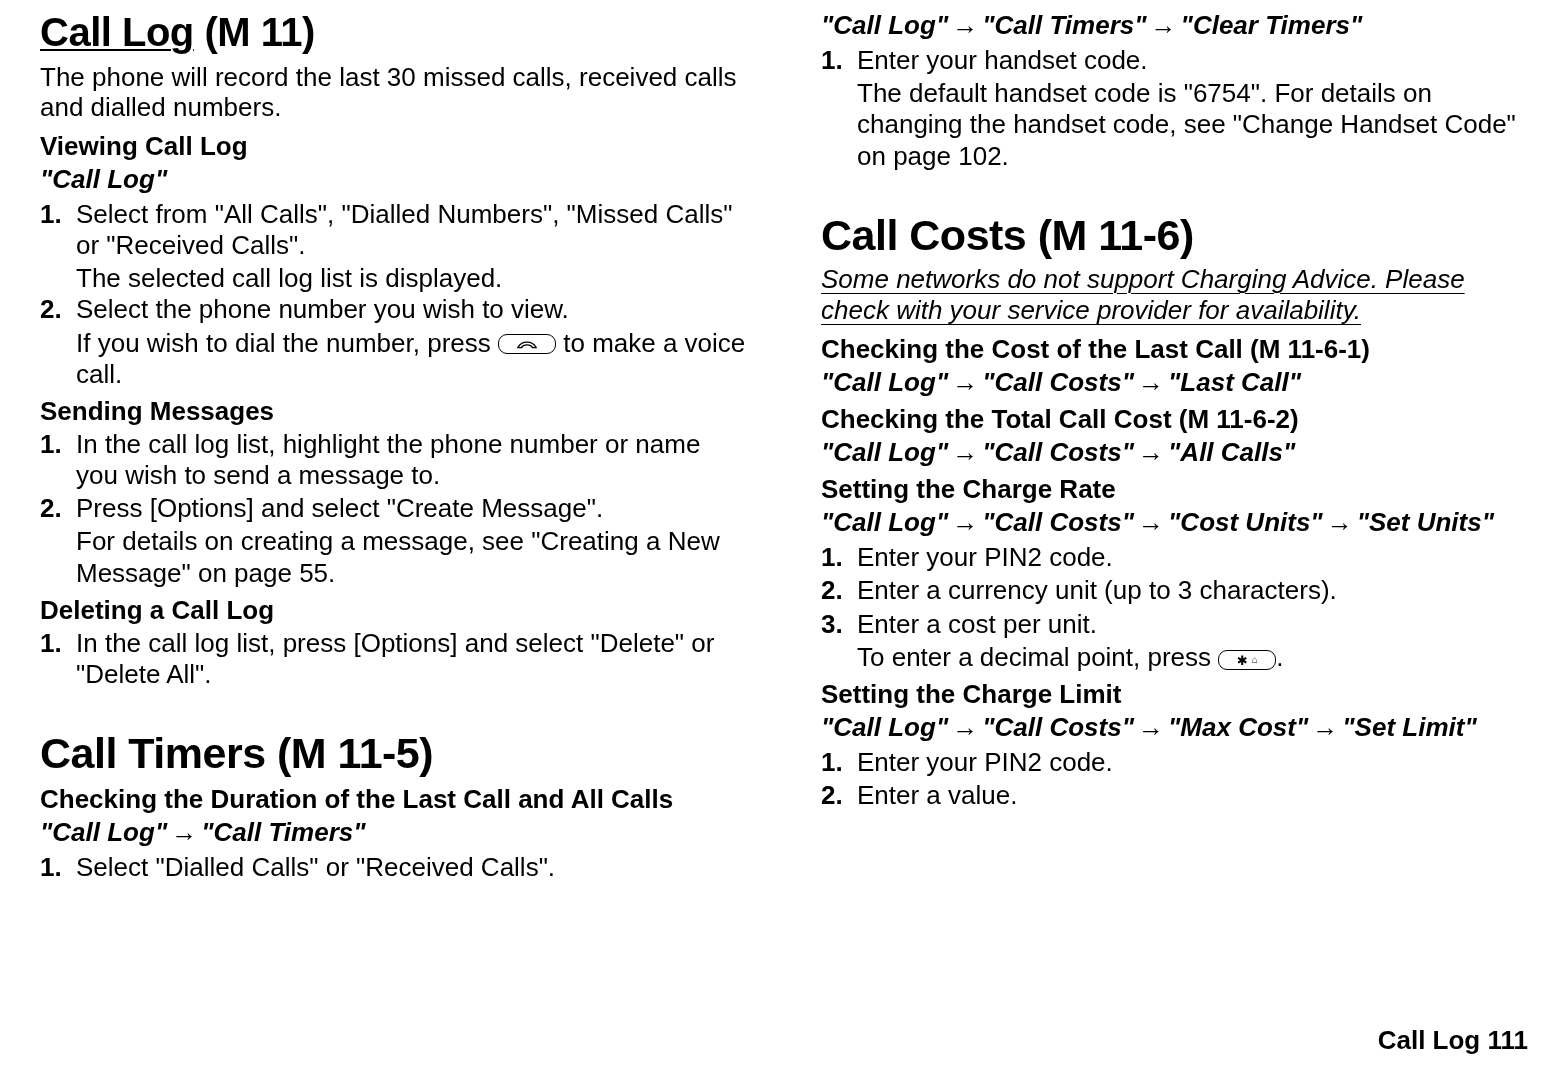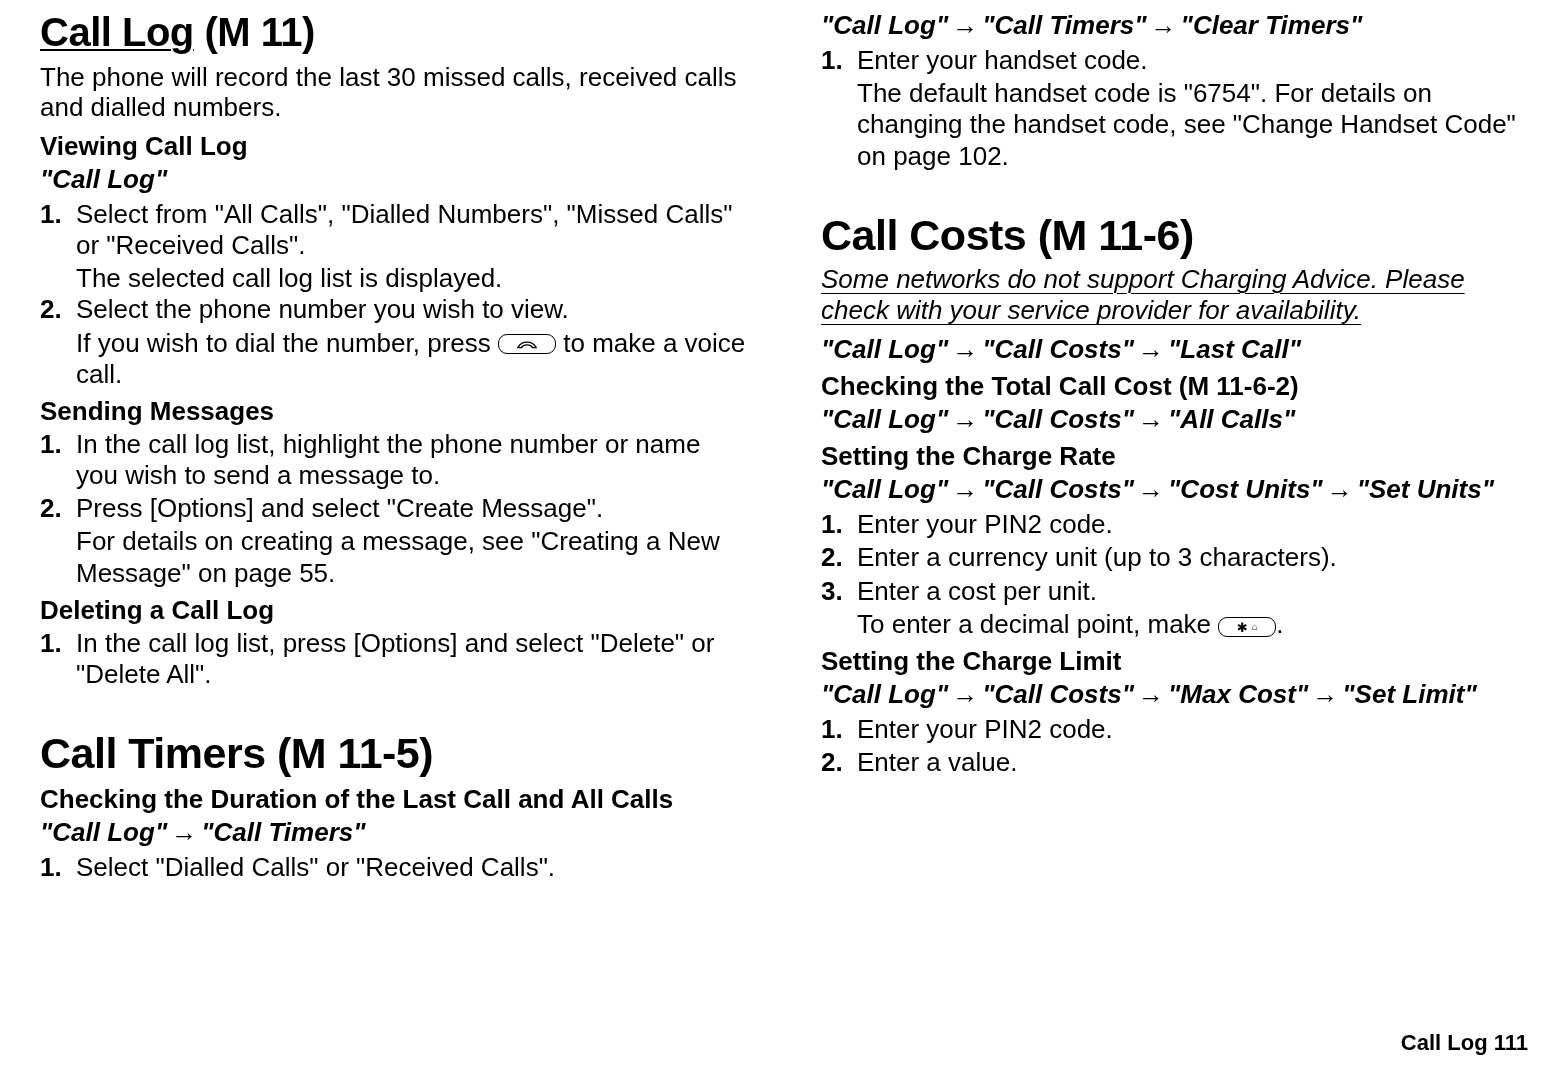--- a/index.html
+++ b/index.html
@@ -131,21 +131,21 @@
       width: 0;
       height: 0;
       border-top: 5px solid transparent;
       border-bottom: 5px solid transparent;
       border-left: 7px solid #000;
     }
     .footer {
       position: absolute;
       bottom: 20px;
       right: 40px;
-      font-size: 22px;
+      font-size: 26px;
       font-weight: bold;
     }
     .menu-code {
       font-weight: bold;
     }
     svg.call-icon {
       width: 22px;
       height: 14px;
       vertical-align: 0;
     }
@@ -219,20 +219,23 @@
       <div class="step-num">1.</div>
       <div class="step-body">Enter your handset code.</div>
     </div>
     <div class="step-sub">The default handset code is "6754". For details on changing the handset code, see "Change Handset Code" on page 102.</div>
 
     <div class="h2">
       <span>Call Costs </span><span class="menu-code">(M 11-6)</span>
     </div>
     <div class="italic-note">Some networks do not support Charging Advice. Please check with your service provider for availability.</div>
 
+    <div class="section-heading">
+      <span>Checking the Cost of the Last Call </span><span class="menu-code">(M 11-6-1)</span>
+    </div>
     <div class="nav-path">
       <span>"Call Log"</span><span class="arrow">→</span><span>"Call Costs"</span><span class="arrow">→</span><span>"Last Call"</span>
     </div>
 
     <div class="section-heading">
       <span>Checking the Total Call Cost </span><span class="menu-code">(M 11-6-2)</span>
     </div>
     <div class="nav-path">
       <span>"Call Log"</span><span class="arrow">→</span><span>"Call Costs"</span><span class="arrow">→</span><span>"All Calls"</span>
     </div>
@@ -247,21 +250,21 @@
     </div>
     <div class="step">
       <div class="step-num">2.</div>
       <div class="step-body">Enter a currency unit (up to 3 characters).</div>
     </div>
     <div class="step">
       <div class="step-num">3.</div>
       <div class="step-body">Enter a cost per unit.</div>
     </div>
     <div class="step-sub">
-      <span>To enter a decimal point, make </span><span class="key key-wide"><span style="font-size:13px;">✱</span>&nbsp;<span style="font-size:10px;">⌂</span></span><span>.</span>
+      <span>To enter a decimal point, press </span><span class="key key-wide"><span style="font-size:13px;">✱</span>&nbsp;<span style="font-size:10px;">⌂</span></span><span>.</span>
     </div>
 
     <div class="section-heading">Setting the Charge Limit</div>
     <div class="nav-path">
       <span>"Call Log"</span><span class="arrow">→</span><span>"Call Costs"</span><span class="arrow">→</span><span>"Max Cost"</span><span class="arrow">→</span><span>"Set Limit"</span>
     </div>
     <div class="step">
       <div class="step-num">1.</div>
       <div class="step-body">Enter your PIN2 code.</div>
     </div>

